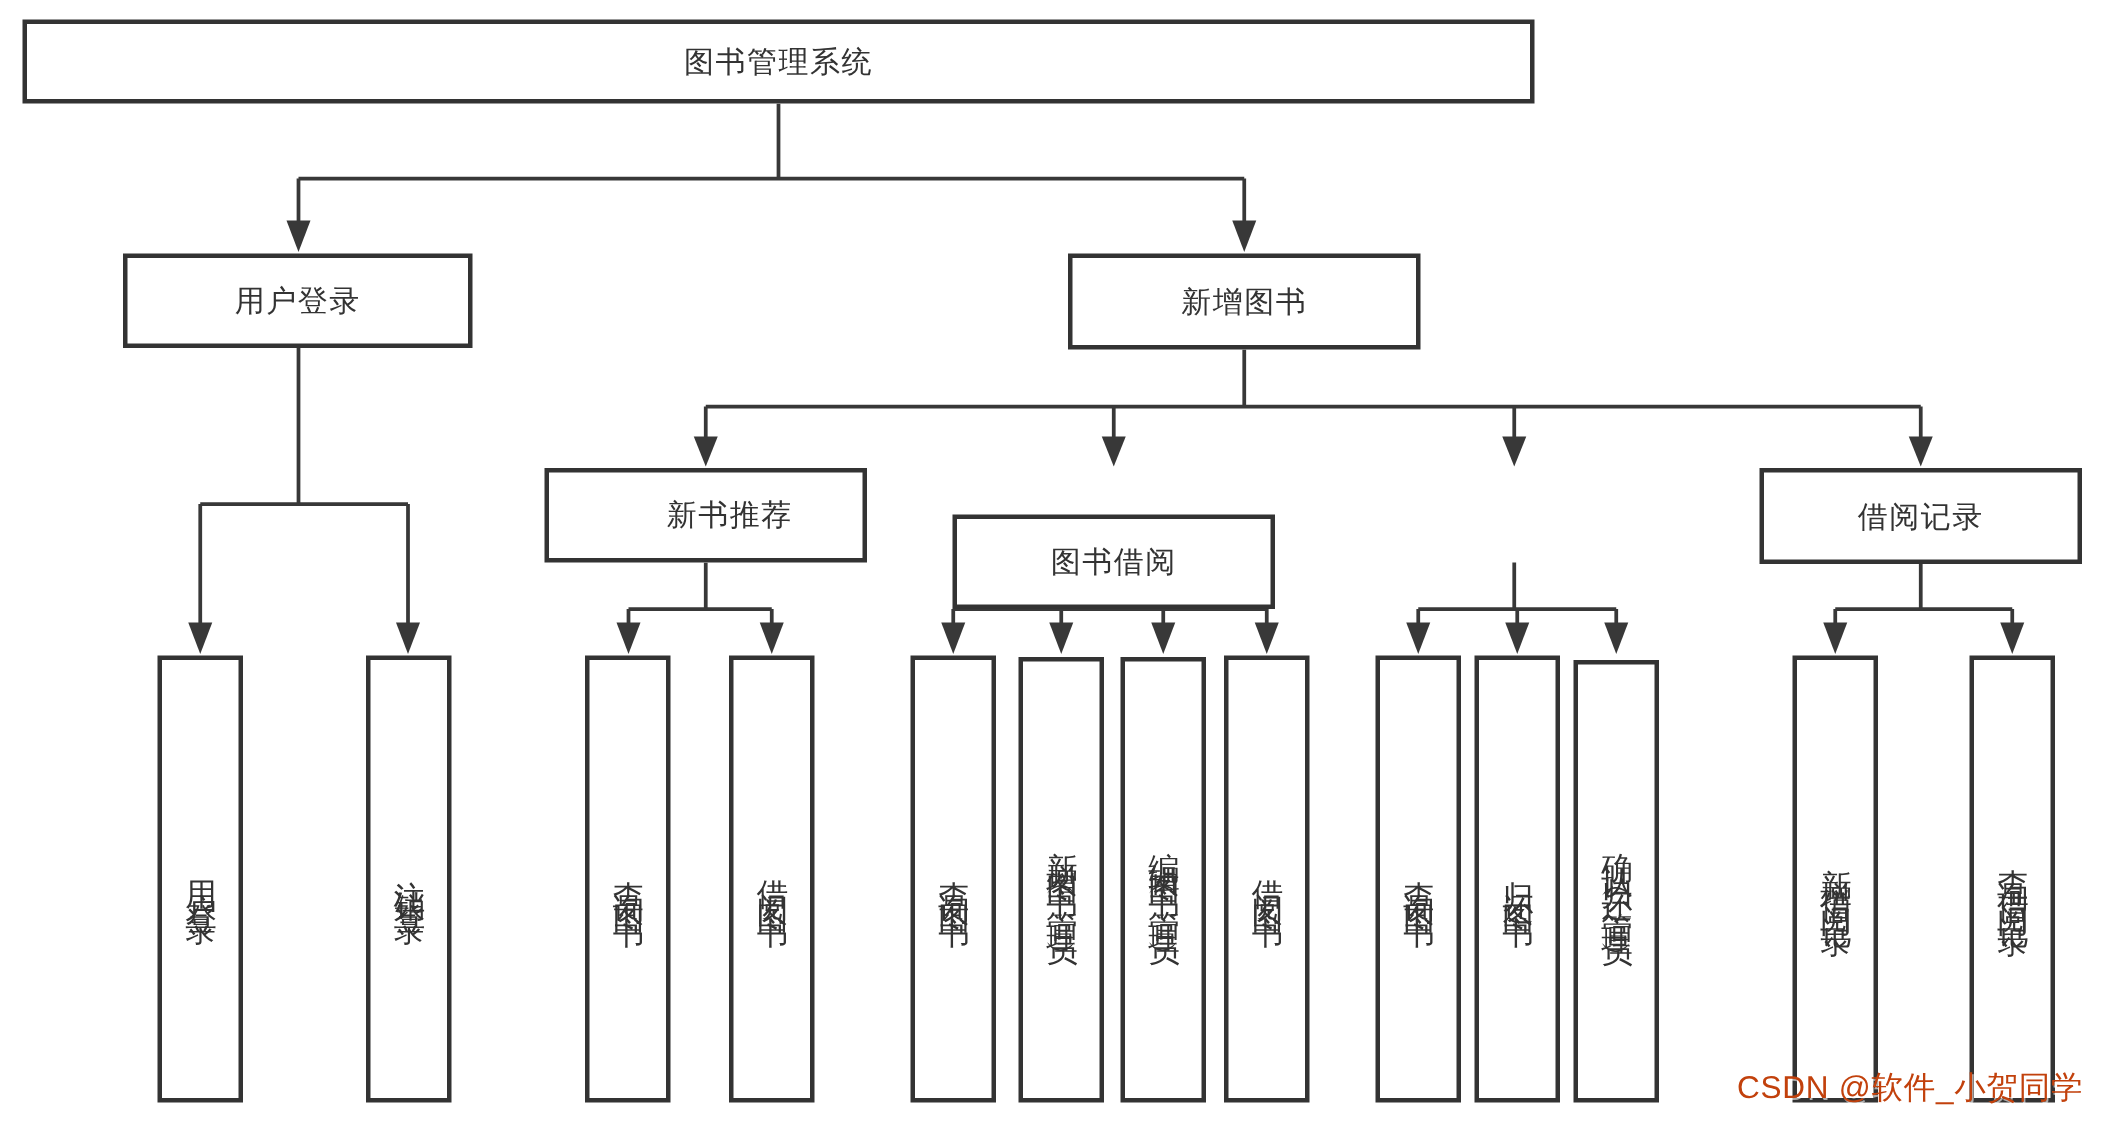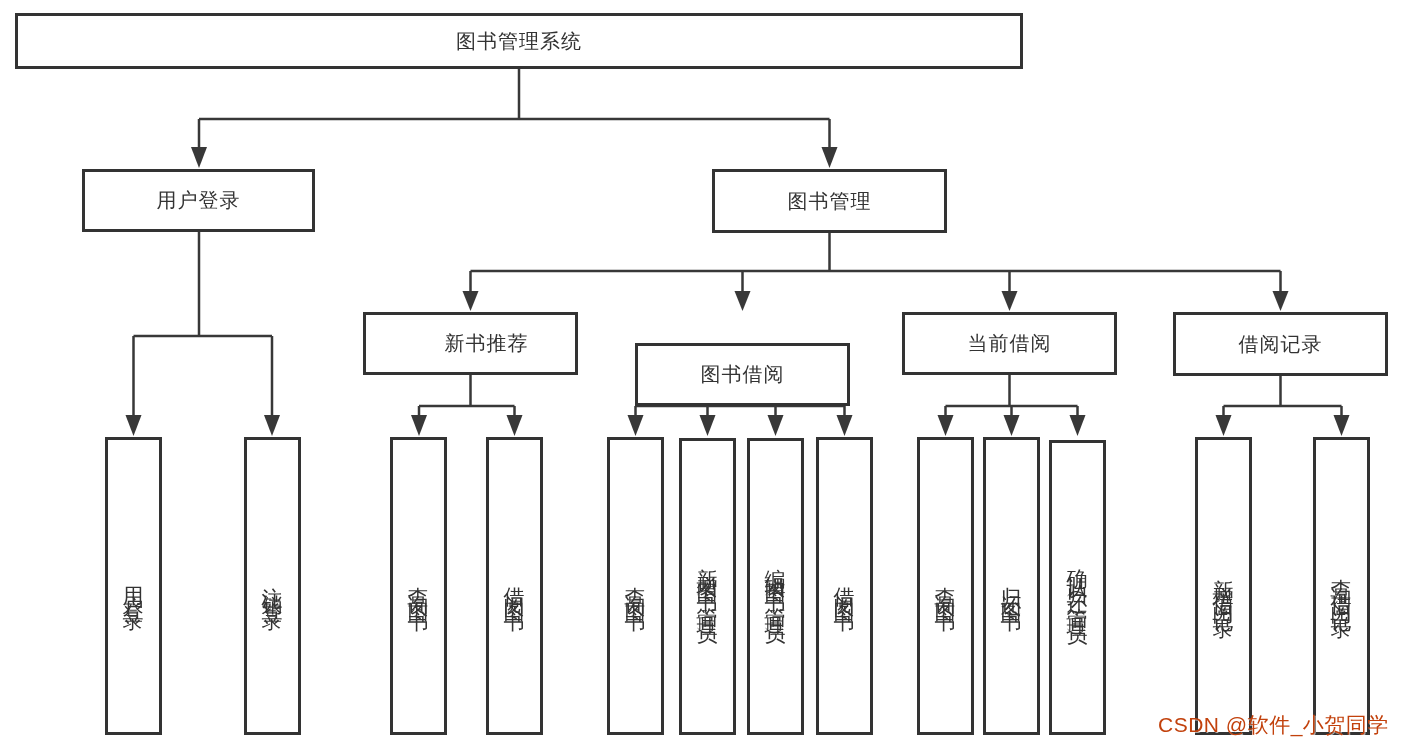--- a/index.html
+++ b/index.html
@@ -108,31 +108,28 @@
   </svg>
 
   <div class="box h" style="left:15px; top:13px; width:1008px; height:56px;">
     <span>图书管理系统</span>
   </div>
 
   <div class="box h" style="left:82px; top:169px; width:233px; height:63px;">
     <span>用户登录</span>
   </div>
   <div class="box h" style="left:712px; top:169px; width:235px; height:64px;">
-    <span>图书管理</span>
+    <span>新增图书</span>
   </div>
 
   <div class="box h" style="left:363px; top:312px; width:215px; height:63px;padding-left:32px;">
     <span>新书推荐</span>
   </div>
   <div class="box h" style="left:635px; top:312px; width:215px; height:63px;margin-top:31px;">
     <span>图书借阅</span>
-  </div>
-  <div class="box h" style="left:902px; top:312px; width:215px; height:63px;">
-    <span>当前借阅</span>
   </div>
   <div class="box h" style="left:1173px; top:312px; width:215px; height:64px;">
     <span>借阅记录</span>
   </div>
 
   <div class="box v" style="left:105px; top:437px; width:57px; height:298px;">
     <span>用户登录</span>
   </div>
   <div class="box v" style="left:244px; top:437px; width:57px; height:298px;">
     <span>注销登录</span>

